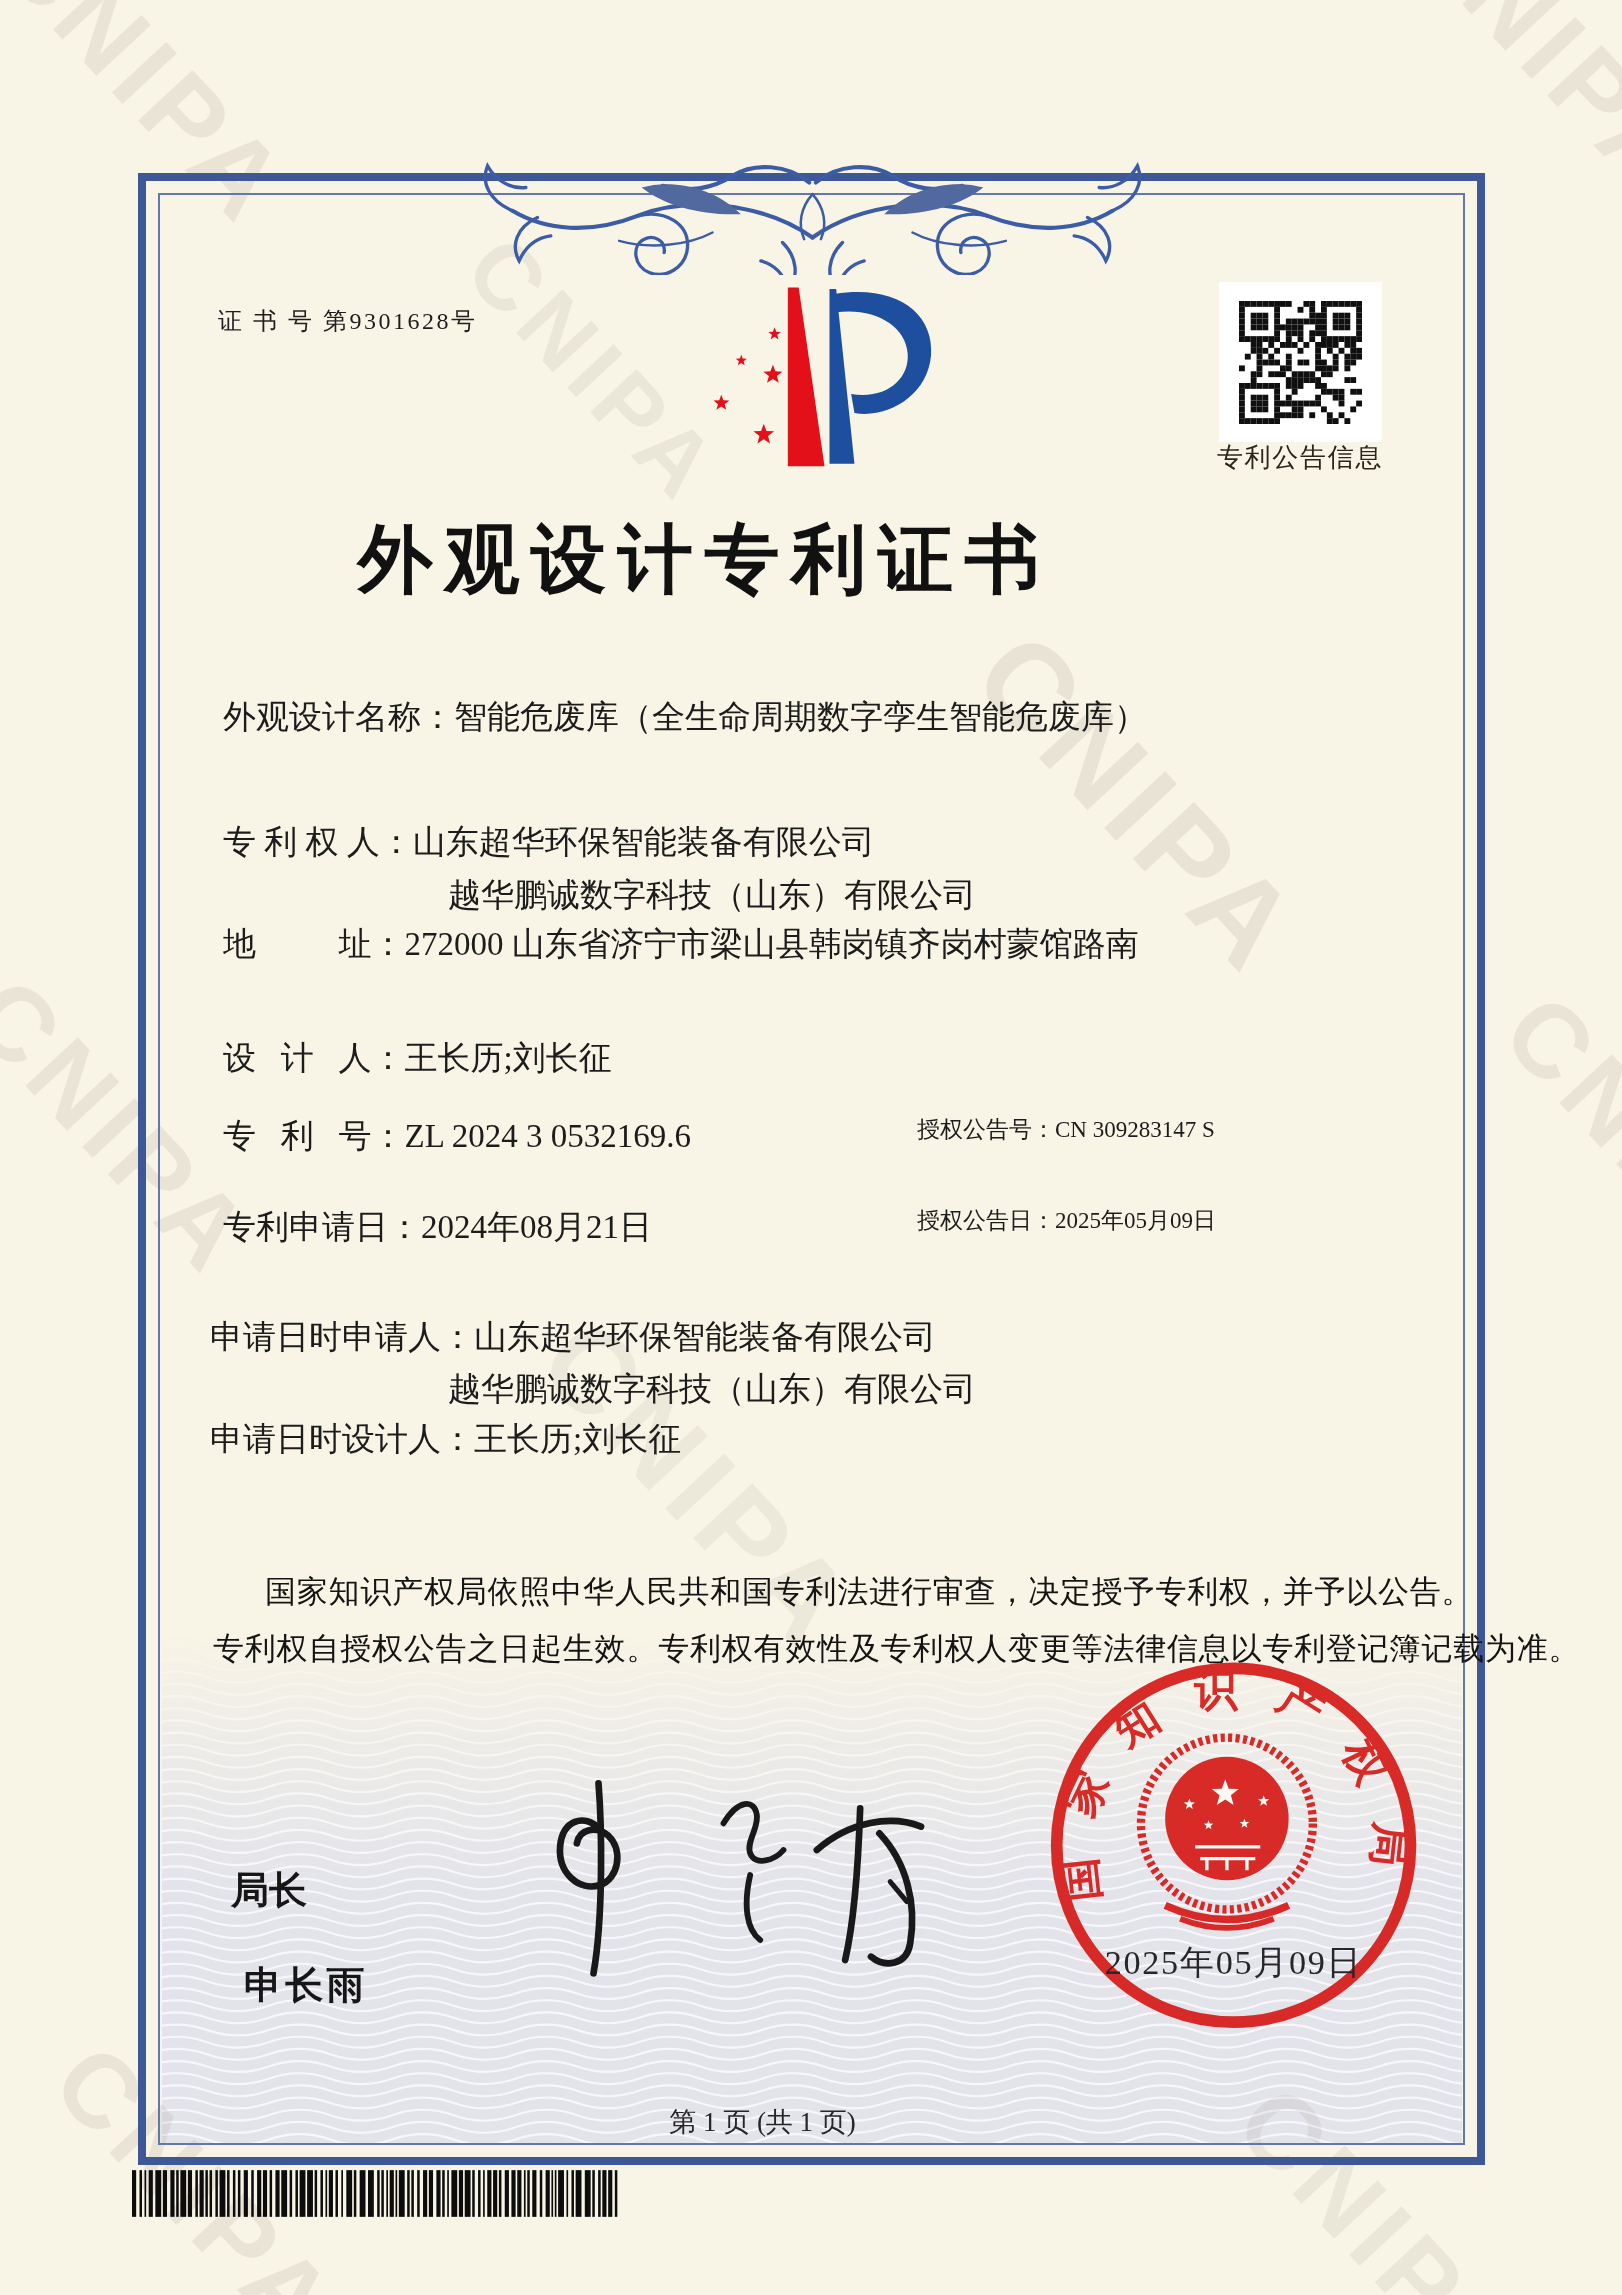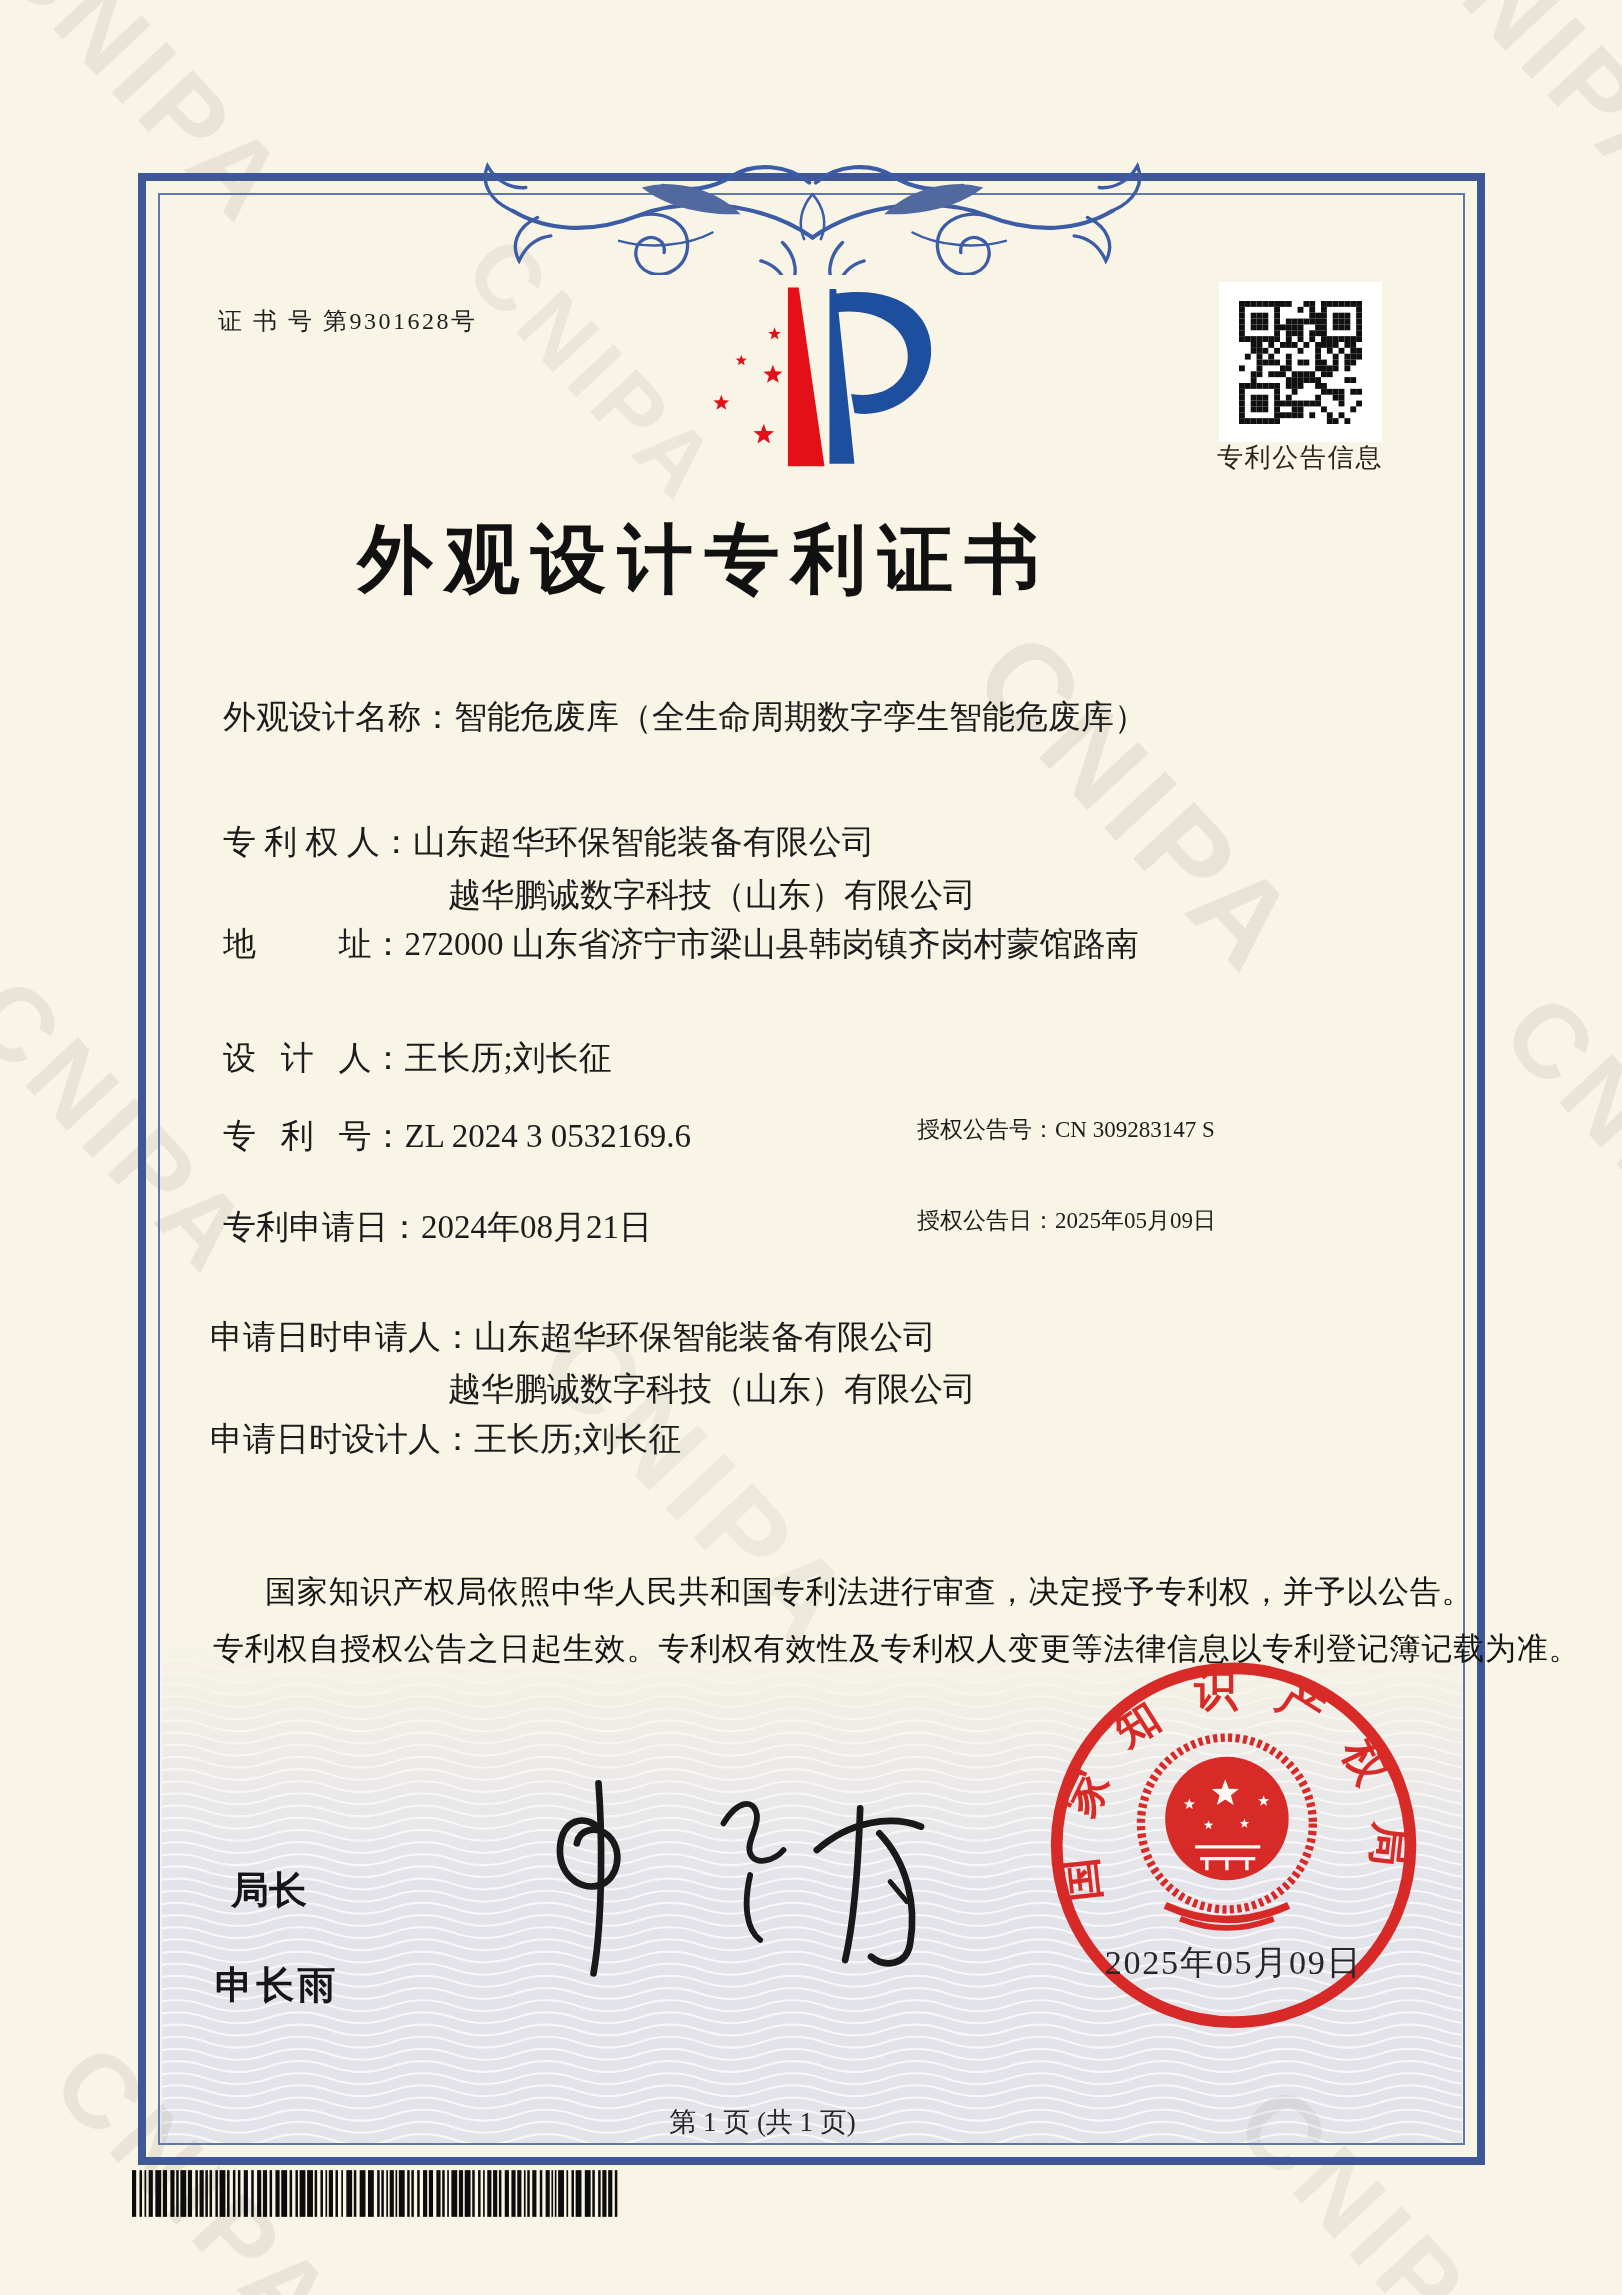--- a/index.html
+++ b/index.html
@@ -28,21 +28,21 @@
   .doc-title{position:absolute;left:0;top:510px;width:1409px;text-align:center;z-index:4;
           font-size:75px;font-weight:700;letter-spacing:11.7px;color:#111;}
   
   .row{position:absolute;left:223px;font-size:33px;color:#1c1c1c;z-index:4;white-space:pre;}
   .row2{position:absolute;left:448px;font-size:33px;color:#1c1c1c;z-index:4;white-space:pre;}
   .rowr{position:absolute;left:917px;font-size:23px;color:#1c1c1c;z-index:4;white-space:pre;}
   .stmt{position:absolute;font-size:31px;color:#141414;z-index:4;white-space:pre;letter-spacing:0.8px;}
   
   .sig-title{position:absolute;left:231px;top:1865px;font-size:38px;font-weight:700;color:#161616;z-index:4;
           font-family:"Liberation Sans","DejaVu Sans",sans-serif;}
-  .sig-name{position:absolute;left:215px;top:1960px;font-size:38px;font-weight:700;color:#161616;z-index:4;
+  .sig-name{position:absolute;left:244px;top:1960px;font-size:38px;font-weight:700;color:#161616;z-index:4;
           font-family:"Liberation Sans","DejaVu Sans",sans-serif;letter-spacing:3.3px;}
   .sig-script{position:absolute;left:500px;top:1750px;z-index:4;}
   .seal{position:absolute;left:1040px;top:1655px;z-index:5;opacity:.95;}
   .page-no{position:absolute;left:596px;top:2104px;width:333px;text-align:center;font-size:27px;color:#262626;z-index:4;}
   .barcode{position:absolute;left:132px;top:2170px;z-index:4;}
   .ornament{position:absolute;left:454px;top:125px;z-index:4;}
 </style>
 </head>
 <body>
 

